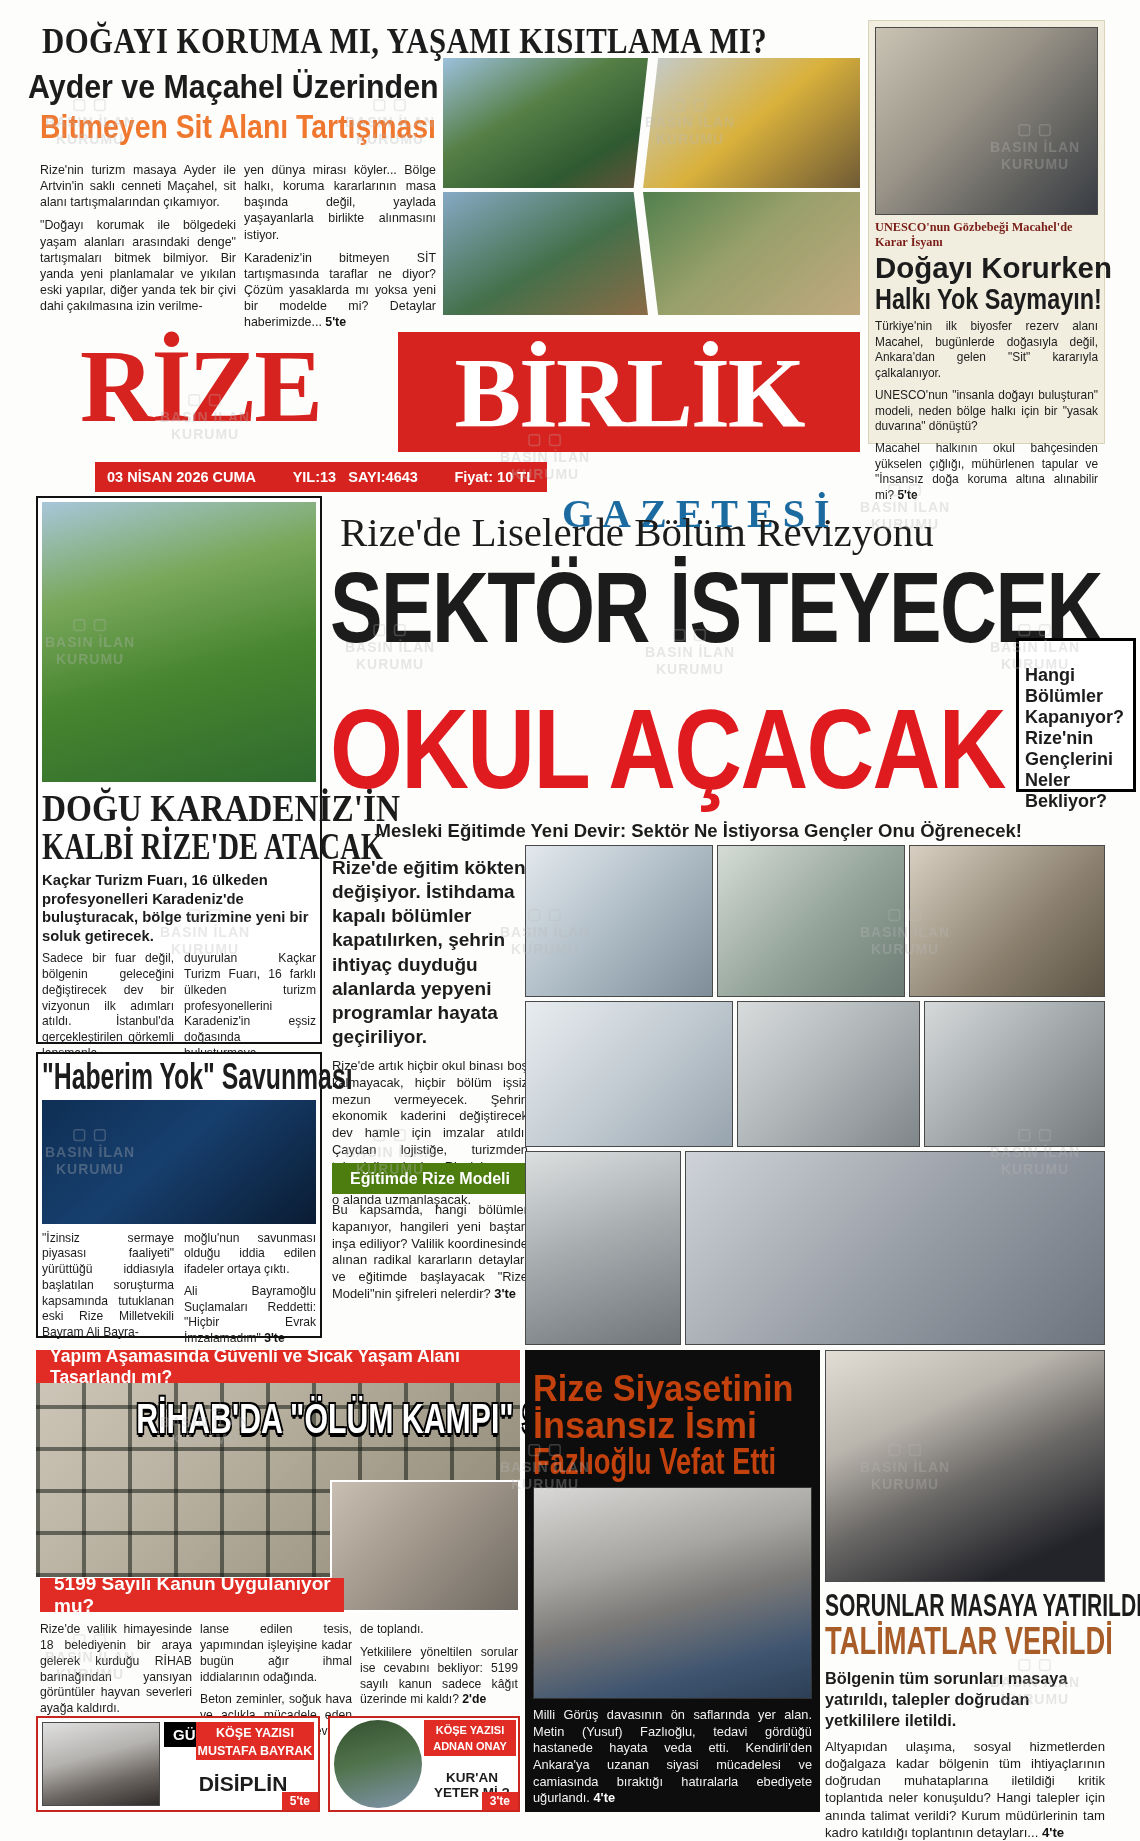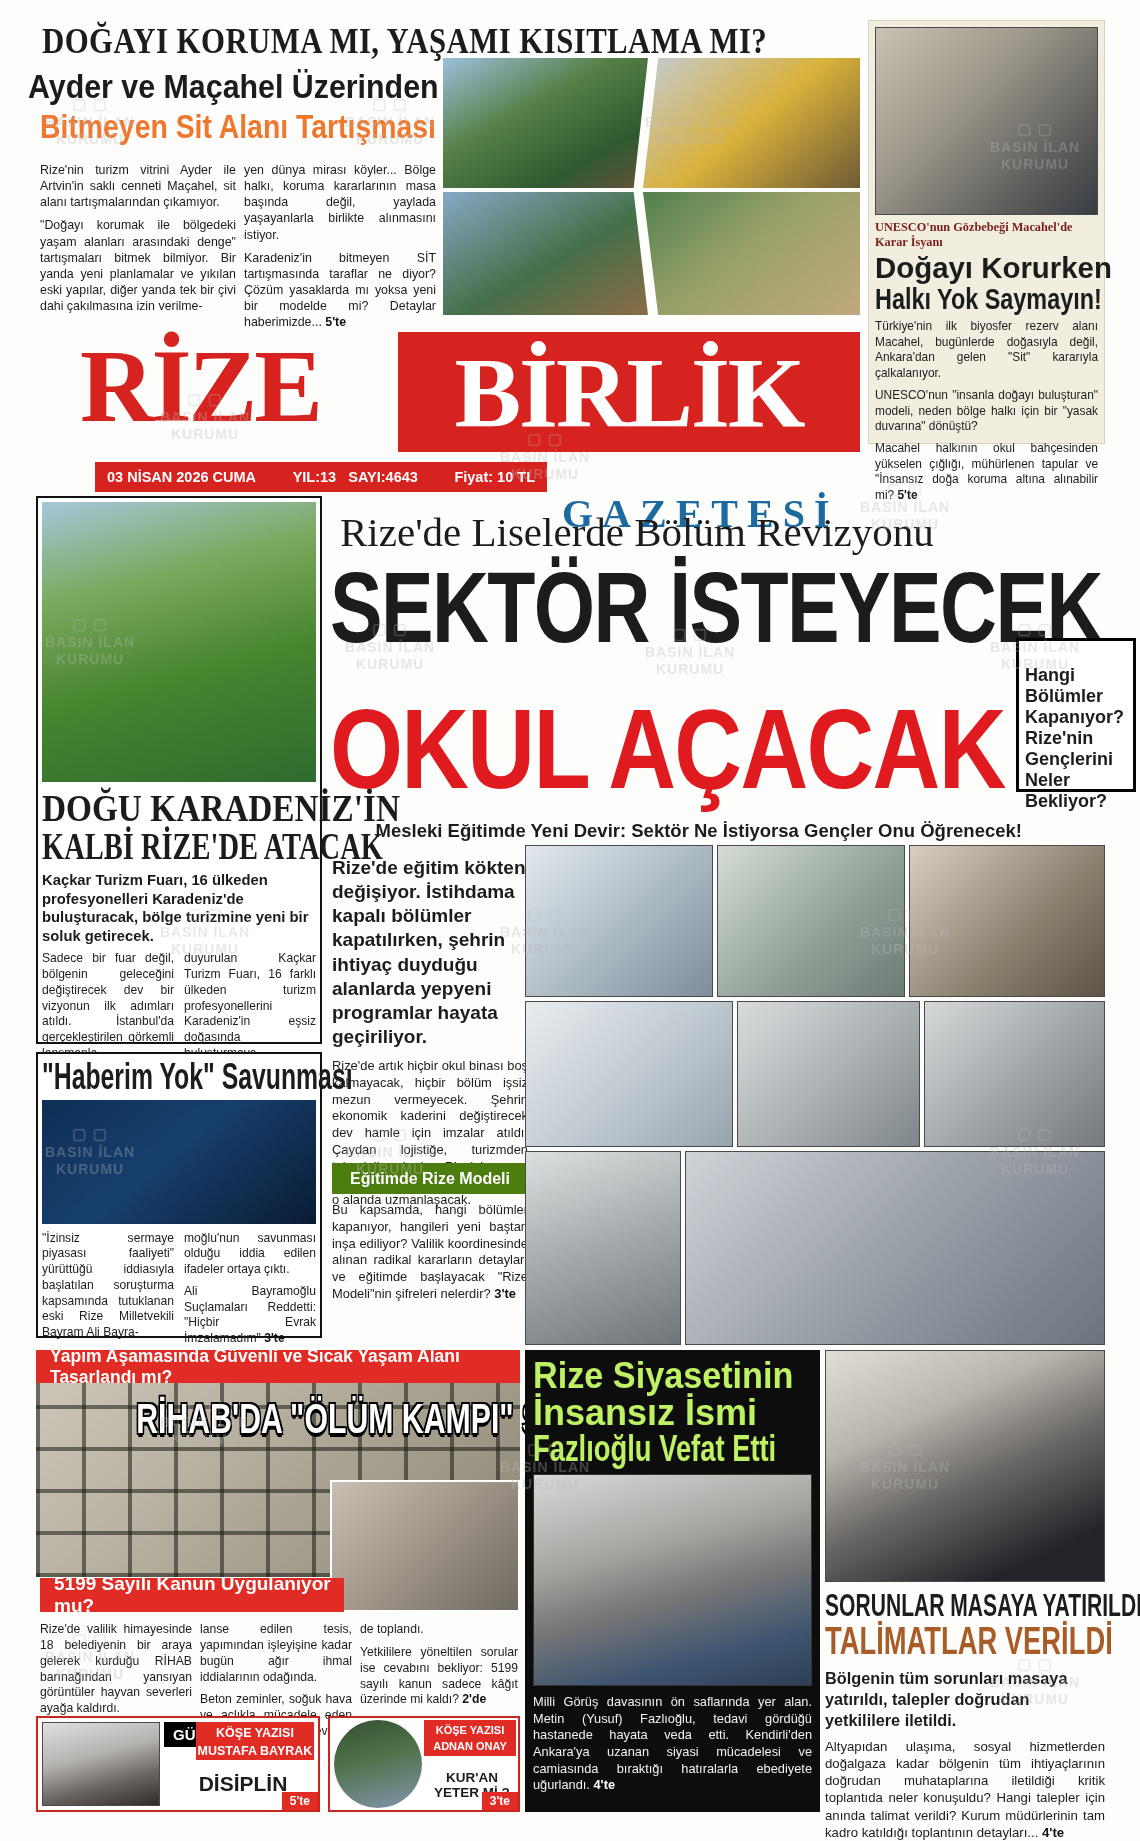--- a/index.html
+++ b/index.html
@@ -33,21 +33,21 @@
   </div>
 
   <div class="abs" style="left:28px;top:70px;">
     <span class="fit" style="font-size:33px;transform:scaleX(.92);">Ayder ve Maçahel Üzerinden</span>
   </div>
   <div class="abs" style="left:40px;top:110px;color:#f0772e;">
     <span class="fit" style="font-size:33px;transform:scaleX(.86);">Bitmeyen Sit Alanı Tartışması</span>
   </div>
 
   <div class="abs body-txt" style="left:40px;top:162px;width:196px;">
-    <p>Rize'nin turizm vitrini Ayder ile Artvin'in saklı cenneti Maçahel, sit alanı tartışmalarından çıkamıyor.</p>
+    <p>Rize'nin turizm masaya Ayder ile Artvin'in saklı cenneti Maçahel, sit alanı tartışmalarından çıkamıyor.</p>
     <p>"Doğayı korumak ile bölgedeki yaşam alanları arasındaki denge" tartışmaları bitmek bilmiyor. Bir yanda yeni planlamalar ve yıkılan eski yapılar, diğer yanda tek bir çivi dahi çakılmasına izin verilme-</p>
   </div>
   <div class="abs body-txt" style="left:244px;top:162px;width:192px;">
     <p>yen dünya mirası köyler... Bölge halkı, koruma kararlarının masa başında değil, yaylada yaşayanlarla birlikte alınmasını istiyor.</p>
     <p><span>Karadeniz'in bitmeyen SİT tartışmasında taraflar ne diyor? Çözüm yasaklarda mı yoksa yeni bir modelde mi? Detaylar haberimizde...</span> <b class="ref">5'te</b></p>
   </div>
 
   <div class="abs" style="left:443px;top:58px;width:417px;height:257px;">
     <div class="abs" style="left:0;top:0;width:205px;height:130px;clip-path:polygon(0 0,100% 0,93% 100%,0 100%);background:linear-gradient(150deg,#9cc0dc 0%,#567f46 40%,#2f5a31 75%,#67513a 100%);"></div>
     <div class="abs" style="left:200px;top:0;width:217px;height:130px;clip-path:polygon(7% 0,100% 0,100% 100%,0 100%);background:linear-gradient(140deg,#c3ccd2 0%,#d9b13c 50%,#6f5a35 100%);"></div>
@@ -165,21 +165,21 @@
       <p>lanse edilen tesis, yapımından işleyişine kadar bugün ağır ihmal iddialarının odağında.</p>
       <p>Beton zeminler, soğuk hava ve açlıkla mücadele eden canlar için hayvanseverler valilik önün-</p>
     </div>
     <div class="abs body-txt" style="left:324px;top:272px;width:158px;font-size:12.2px;">
       <p>de toplandı.</p>
       <p><span>Yetkililere yöneltilen sorular ise cevabını bekliyor: 5199 sayılı kanun sadece kâğıt üzerinde mi kaldı?</span> <b class="ref">2'de</b></p>
     </div>
   </div>
 
   <div class="abs" style="left:525px;top:1350px;width:295px;height:462px;background:#0d0d0d;padding:8px;box-sizing:border-box;">
-    <div style="color:#bef264;">
+    <div style="color:#c2410c;margin-top:13px;">
       <span class="fit" style="font-size:36px;transform:scaleX(.95);">Rize Siyasetinin</span><br>
       <span class="fit" style="font-size:36px;transform:scaleX(1);">İnsansız İsmi</span><br>
       <span class="fit" style="font-size:36px;transform:scaleX(.76);">Fazlıoğlu Vefat Etti</span>
     </div>
     <div class="ph" style="width:279px;height:212px;margin-top:6px;border-color:#333;background:linear-gradient(165deg,#d9d8d6 0%,#a7a5a2 35%,#7b7977 55%,#3f5570 80%,#2c3f55 100%);"></div>
     <div class="body-txt" style="color:#f2f2f2;font-size:12.8px;margin-top:8px;">
       <span>Milli Görüş davasının ön saflarında yer alan. Metin (Yusuf) Fazlıoğlu, tedavi gördüğü hastanede hayata veda etti. Kendirli'den Ankara'ya uzanan siyasi mücadelesi ve camiasında bıraktığı hatıralarla ebediyete uğurlandı.</span> <b style="color:#fff;" class="ref">4'te</b>
     </div>
   </div>
 

